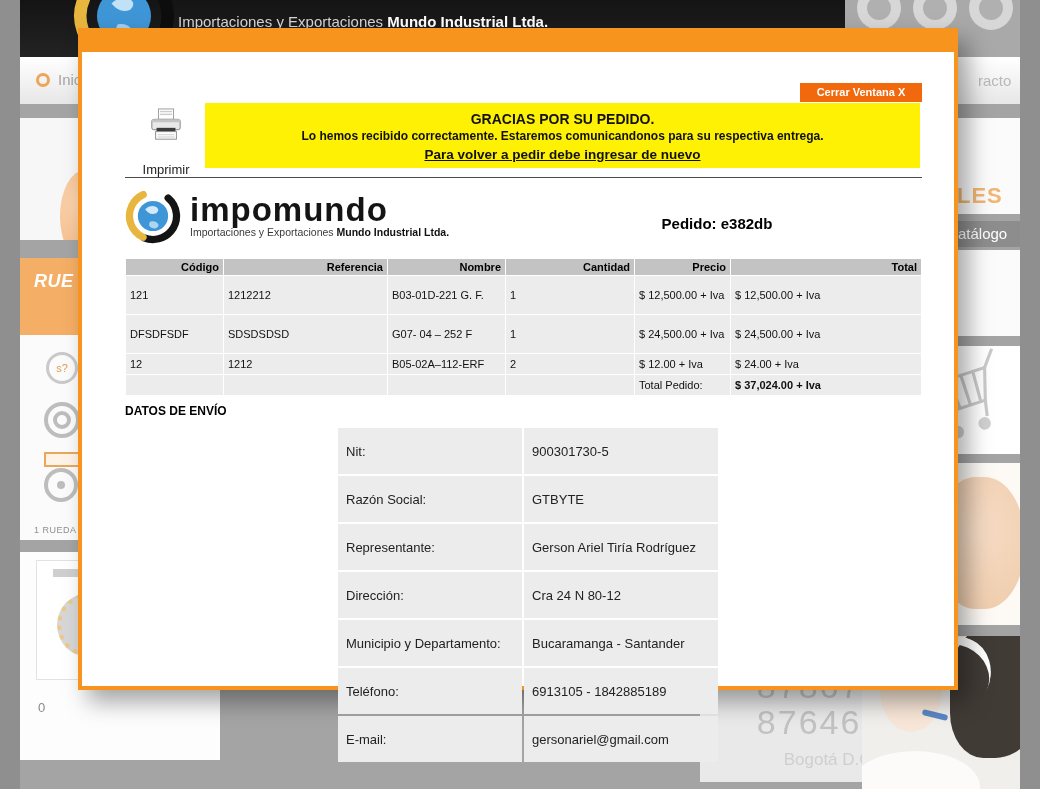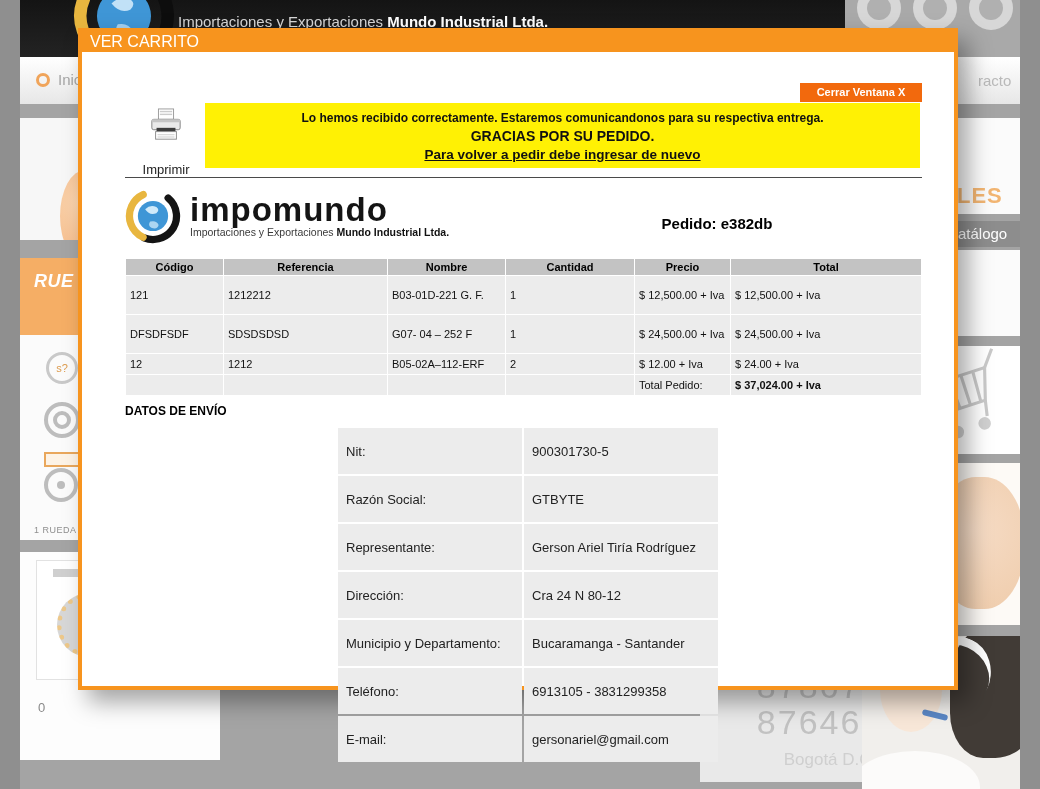--- a/index.html
+++ b/index.html
@@ -64,37 +64,37 @@
   #agent-hair{right:-25px;top:-8px;width:95px;height:130px;background:#413b36;border-radius:45% 55% 60% 40%;}
   #agent-face{left:18px;top:12px;width:62px;height:84px;background:#f8e7d8;border-radius:50%;}
   #agent-headband{left:58px;top:0px;width:70px;height:70px;border-radius:50%;border-top:9px solid #ffffff;transform:rotate(25deg);}
   #agent-mic{left:60px;top:76px;width:26px;height:6px;background:#5b87c5;border-radius:3px;transform:rotate(14deg);}
   #agent-shoulder{left:-12px;bottom:-34px;width:130px;height:72px;background:#fcfbfa;border-radius:50%;}
   
   #modal{left:78px;top:28px;width:880px;height:662px;background:#ffffff;
     border:4px solid #f7941e;box-sizing:border-box;z-index:10;
     box-shadow:10px 12px 22px rgba(0,0,0,.35);}
   #modal-titlebar{left:0;top:0;width:872px;height:20px;background:#f7941e;}
-  #modal-title{left:8px;top:0;line-height:20px;font-size:16px;font-weight:normal;color:#ffffff;}
+  #modal-title{left:8px;top:16px;line-height:20px;font-size:12px;font-weight:normal;color:#ffffff;}
   #close-btn{left:718px;top:51px;width:122px;height:19px;background:#f2690d;color:#ffffff;
     font-size:11px;font-weight:bold;text-align:center;line-height:19px;cursor:pointer;}
   #print-block{left:48px;top:76px;width:72px;text-align:center;cursor:pointer;}
   #print-label{font-size:13px;color:#222;margin-top:16px;}
   #notice-box{left:123px;top:71px;width:715px;height:65px;background:#fff104;text-align:center;color:#111;padding-top:7px;box-sizing:border-box;}
   #notice-line1{font-size:14px;font-weight:bold;line-height:18px;}
   #notice-line2{font-size:12px;font-weight:bold;line-height:17px;}
   #notice-line3{font-size:13.5px;font-weight:bold;text-decoration:underline;line-height:19px;cursor:pointer;}
   #modal-hr{left:43px;top:145px;width:797px;border-top:1px solid #4a4a4a;}
   #logo-block{left:43px;top:156px;display:flex;align-items:center;gap:9px;}
   #logo-word{font-size:33px;font-weight:800;color:#141414;letter-spacing:1px;line-height:30px;}
   #logo-tagline{font-size:10.5px;color:#3a3a3a;margin-top:1px;}
   #logo-tagline b{color:#111;}
   #order-label{left:500px;top:183px;width:270px;text-align:center;font-size:15px;font-weight:bold;color:#000;}
   #products-table{left:43px;top:226px;border-collapse:separate;border-spacing:1px;table-layout:fixed;width:797px;}
-  #products-table th{background:#c3c3c3;font-size:11px;font-weight:bold;text-align:center;padding:2px 4px;color:#000;}
+  #products-table th{background:#c3c3c3;font-size:11px;font-weight:bold;text-align:right;padding:2px 4px;color:#000;}
   #products-table td{background:#ececec;font-size:11px;padding:2px 4px;color:#111;vertical-align:middle;word-wrap:break-word;}
   #products-table tr.tall td{height:34px;}
   #products-table tr.short td{height:16px;}
   .total-value{font-weight:bold;}
   #shipping-title{left:43px;top:372px;width:797px;font-size:12px;font-weight:bold;color:#000;}
   #shipping-table{left:254px;top:394px;border-collapse:separate;border-spacing:2px;}
   #shipping-table td{background:#ececec;font-size:13px;color:#222;padding:13px 8px;height:20px;}
   .ship-label{width:168px;}
   .ship-value{width:178px;}
 </style>
@@ -208,22 +208,22 @@
       <rect x="5" y="12" width="30" height="3" rx="1.5" fill="#c4c4c4"></rect>
       <rect x="10" y="21" width="20" height="4" fill="#3c3c3c"></rect>
       <rect x="9" y="25" width="22" height="8" fill="#ffffff" stroke="#8a8a8a"></rect>
       <rect x="11" y="27.5" width="18" height="1.4" fill="#d9d9d9"></rect>
       <rect x="11" y="30" width="18" height="1.4" fill="#d9d9d9"></rect>
     </svg>
     <div id="print-label">Imprimir</div>
   </div>
 
   <div class="abs" id="notice-box">
+    <div id="notice-line1">GRACIAS POR SU PEDIDO.</div>
     <div id="notice-line2">Lo hemos recibido correctamente. Estaremos comunicandonos para su respectiva entrega.</div>
-    <div id="notice-line1">GRACIAS POR SU PEDIDO.</div>
     <div id="notice-line3">Para volver a pedir debe ingresar de nuevo</div>
   </div>
 
   <div class="abs" id="modal-hr"></div>
 
   <div class="abs" id="logo-block">
     <svg width="56" height="56" viewBox="0 0 100 100">
       <circle cx="50" cy="50" r="42" fill="none" stroke="#141414" stroke-width="13" stroke-dasharray="118 146" transform="rotate(-50 50 50)" stroke-linecap="round"></circle>
       <circle cx="50" cy="50" r="42" fill="none" stroke="#e8b63f" stroke-width="13" stroke-dasharray="95 169" transform="rotate(115 50 50)" stroke-linecap="round"></circle>
       <circle cx="50" cy="50" r="27" fill="#3f96d6"></circle>
@@ -310,21 +310,21 @@
     <tr>
       <td class="ship-label">Dirección:</td>
       <td class="ship-value">Cra 24 N 80-12</td>
     </tr>
     <tr>
       <td class="ship-label">Municipio y Departamento:</td>
       <td class="ship-value">Bucaramanga - Santander</td>
     </tr>
     <tr>
       <td class="ship-label">Teléfono:</td>
-      <td class="ship-value">6913105 - 3831299358</td>
+      <td class="ship-value">6913105 - 1842885189</td>
     </tr>
     <tr>
       <td class="ship-label">E-mail:</td>
       <td class="ship-value">gersonariel@gmail.com</td>
     </tr>
   </tbody>
     </table>
 </div>
 
 </body></html>

